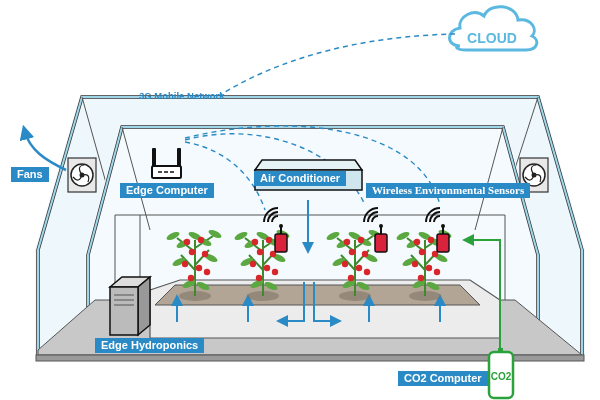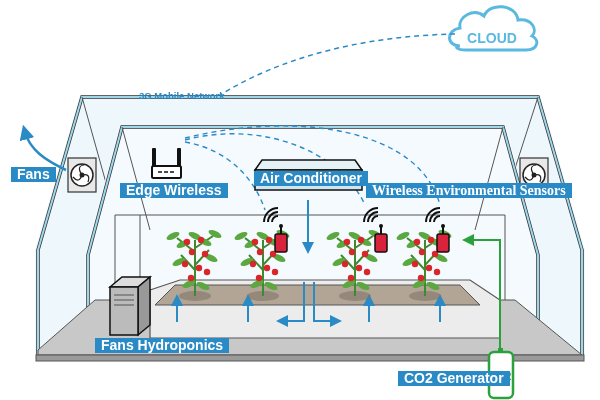--- a/index.html
+++ b/index.html
@@ -1,20 +1,20 @@
 <!DOCTYPE html>
 <html><head>
 <meta charset="utf-8">
 <style>
   html, body { margin: 0; padding: 0; background: #ffffff; }
   body { width: 600px; height: 400px; overflow: hidden; position: relative; font-family: "Liberation Sans", sans-serif; }
   #stage { position: absolute; left: 0; top: 0; width: 600px; height: 400px; }
   .label {
     position: absolute; background: #2a8ac6; color: #ffffff;
-    font-family: "Liberation Sans", sans-serif; font-weight: bold; font-size: 14px;
+    font-family: "Liberation Sans", sans-serif; font-weight: bold; font-size: 11px;
     line-height: 15px; padding: 0 6px; white-space: nowrap;
   }
   .plain-label {
     position: absolute; color: #2a8ac6; font-weight: bold; font-size: 9.5px;
     font-family: "Liberation Sans", sans-serif; white-space: nowrap;
   }
   .title-strip {
     position: absolute; left: 30px; top: -6px; color: #e6f3f7; font-weight: bold;
     font-size: 14px; letter-spacing: 2px; white-space: nowrap;
   }
@@ -242,17 +242,17 @@
     <rect x="498" y="348" width="5" height="6" fill="#2aa13a"></rect>
     <rect x="489" y="352" width="24" height="46" rx="5" fill="#ffffff" stroke="#2aa13a" stroke-width="2.5"></rect>
   </g>
   <text x="501" y="380" text-anchor="middle" font-family="Liberation Sans, sans-serif" font-weight="bold" font-size="10" fill="#2aa13a">CO2</text>
 
   <text x="492" y="43" text-anchor="middle" font-family="Liberation Sans, sans-serif" font-weight="bold" font-size="14" fill="#5bb8e0">CLOUD</text>
 </svg>
 
 <div class="plain-label" style="left:139px; top:58px;margin-top:32px;">3G Mobile Network</div>
 <div class="label" style="left:11px; top:167px;">Fans</div>
-<div class="label" style="left:120px; top:183px;">Edge Wireless</div>
+<div class="label" style="left:120px; top:183px;">Edge Computer</div>
 <div class="label" style="left:254px; top:171px;">Air Conditioner</div>
 <div class="label" style="left:366px; top:183px;font-family:Liberation Serif, serif;">Wireless Environmental Sensors</div>
-<div class="label" style="left:95px; top:338px;">Fans Hydroponics</div>
-<div class="label" style="left:398px; top:371px;">CO2 Generator</div>
+<div class="label" style="left:95px; top:338px;">Edge Hydroponics</div>
+<div class="label" style="left:398px; top:371px;">CO2 Computer</div>
 
 </body></html>

